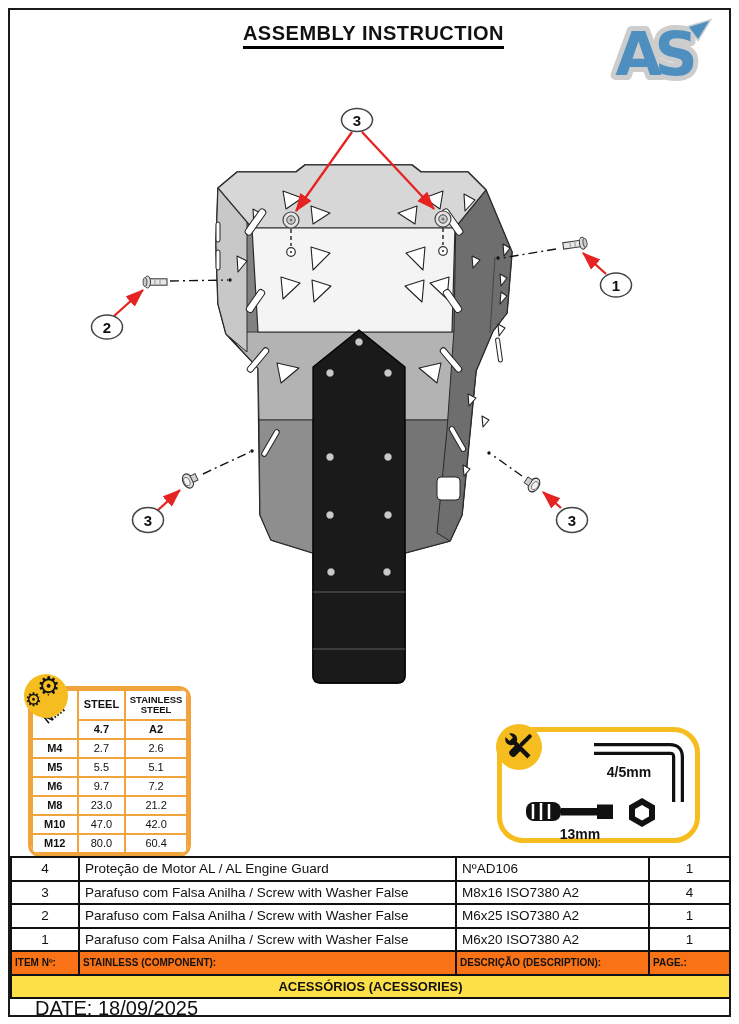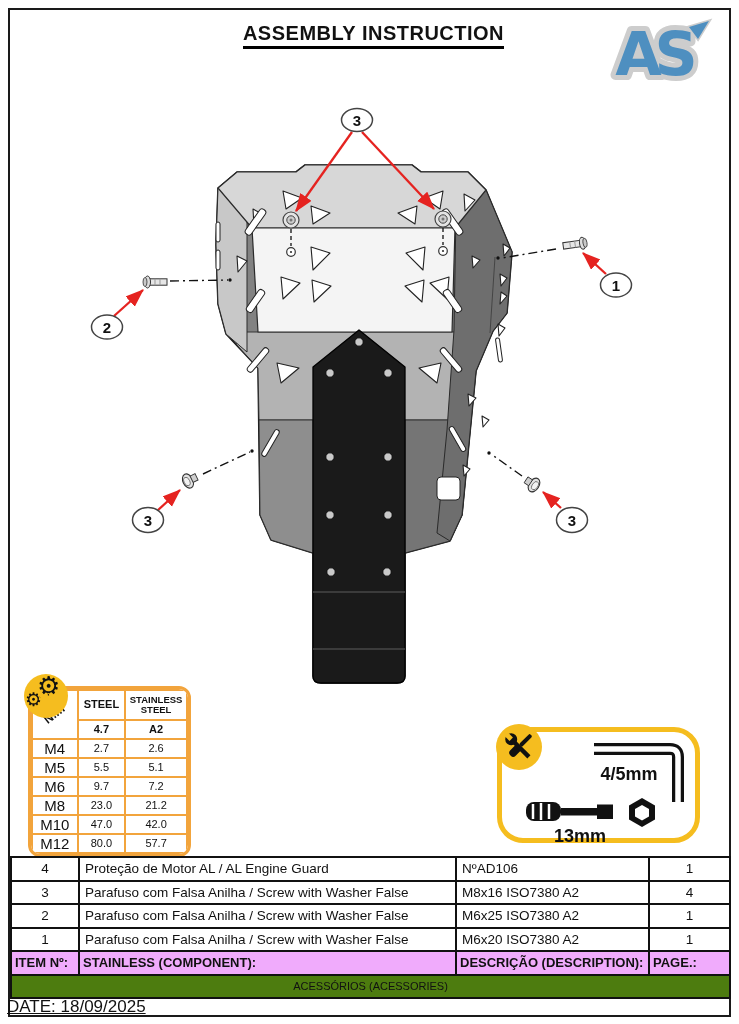--- a/index.html
+++ b/index.html
@@ -14,46 +14,46 @@
   .logo{position:absolute;left:597px;top:12px;}
   
   .diagram{position:absolute;left:0;top:0;}
   
   .torque-wrap{position:absolute;left:28px;top:686px;width:157px;border:3px solid #F2A43C;
                border-radius:12px;background:#fff;overflow:hidden;}
   table.torque{border-collapse:collapse;width:100%;}
   .torque td{border:2px solid #F2A43C;text-align:center;font-size:11px;padding:0;height:17px;line-height:1.05;}
   .torque .hdr{font-weight:bold;}
   .torque .sshdr{font-size:9.5px;font-weight:bold;}
-  .torque .size{font-weight:normal;font-size:15px;}
+  .torque .size{font-weight:bold;font-size:11px;}
   .torque .nmcell{position:relative;}
   .torque .nm{display:inline-block;transform:rotate(-38deg);font-weight:bold;font-size:12px;}
   .badge{position:absolute;left:24px;top:674px;width:44px;height:44px;border-radius:50%;
          background:#F5BD1F;z-index:3;overflow:hidden;}
   .badge .g1{position:absolute;left:13px;top:-3px;font-size:26px;color:#111;}
   .badge .g2{position:absolute;left:1px;top:14px;font-size:19px;color:#111;}
   .badge .nm-small{position:absolute;left:14px;top:17px;font-size:8px;font-weight:bold;color:#F5BD1F;
                    transform:rotate(-12deg);z-index:2;}
   
   .tools-box{position:absolute;left:497px;top:727px;width:193px;height:106px;border:5px solid #F5BD1F;
              border-radius:26px;background:#fff;}
   .tools-circle{position:absolute;left:-6px;top:-8px;width:46px;height:46px;border-radius:50%;background:#F5BD1F;}
-  .tool-label{position:absolute;font-size:18px;font-weight:bold;text-align:center;}
+  .tool-label{position:absolute;font-size:14px;font-weight:bold;text-align:center;}
   .lbl-allen{left:82px;top:32px;width:90px;}
   .lbl-socket{left:30px;top:88px;width:96px;margin-top:6px;}
   
   .parts-wrap{position:absolute;left:10px;top:856px;width:719px;}
   table.parts{border-collapse:collapse;width:719px;table-layout:fixed;}
   .parts td{border:2.4px solid #111;font-size:13.5px;padding:1px 5px;height:19.5px;overflow:hidden;white-space:nowrap;}
   .parts .c-item{text-align:center;}
   .parts .c-qty{text-align:center;}
-  .parts tr.head td{background:#f0abfc;font-weight:bold;font-size:13px;padding:1px 3px;}
-  .parts tr.banner td{background:#4d7c0f;font-weight:normal;text-align:center;font-size:11px;}
-  
-  .footer-date{position:absolute;left:7px;top:997px;font-size:17px;text-decoration:underline;}
+  .parts tr.head td{background:#f97316;font-weight:bold;font-size:10px;padding:1px 3px;}
+  .parts tr.banner td{background:#fde047;font-weight:bold;text-align:center;font-size:13px;}
+  
+  .footer-date{position:absolute;left:35px;top:997px;font-size:20px;}
   .footer-page{position:absolute;right:25px;top:1034px;font-size:15px;}
 </style>
 </head>
 <body>
 
 <div class="page">
   <div class="frame"></div>
 
   <div class="title-wrap">
     <span class="title">ASSEMBLY INSTRUCTION</span>
@@ -269,21 +269,21 @@
         <td>21.2</td>
       </tr>
       <tr>
         <td class="size">M10</td>
         <td>47.0</td>
         <td>42.0</td>
       </tr>
       <tr>
         <td class="size">M12</td>
         <td>80.0</td>
-        <td>57.7</td>
+        <td>60.4</td>
       </tr>
     </tbody>
       </table>
   </div>
 
   <div class="tools-box">
     <svg width="193" height="106" viewBox="0 0 193 106" style="position:absolute;left:0;top:0;">
       <path d="M92,17 H168 Q176,17 176,25 V70" fill="none" stroke="#111" stroke-width="12"></path>
       <path d="M92,17 H168 Q176,17 176,25 V70" fill="none" stroke="#fff" stroke-width="5.5"></path>
       <g>

